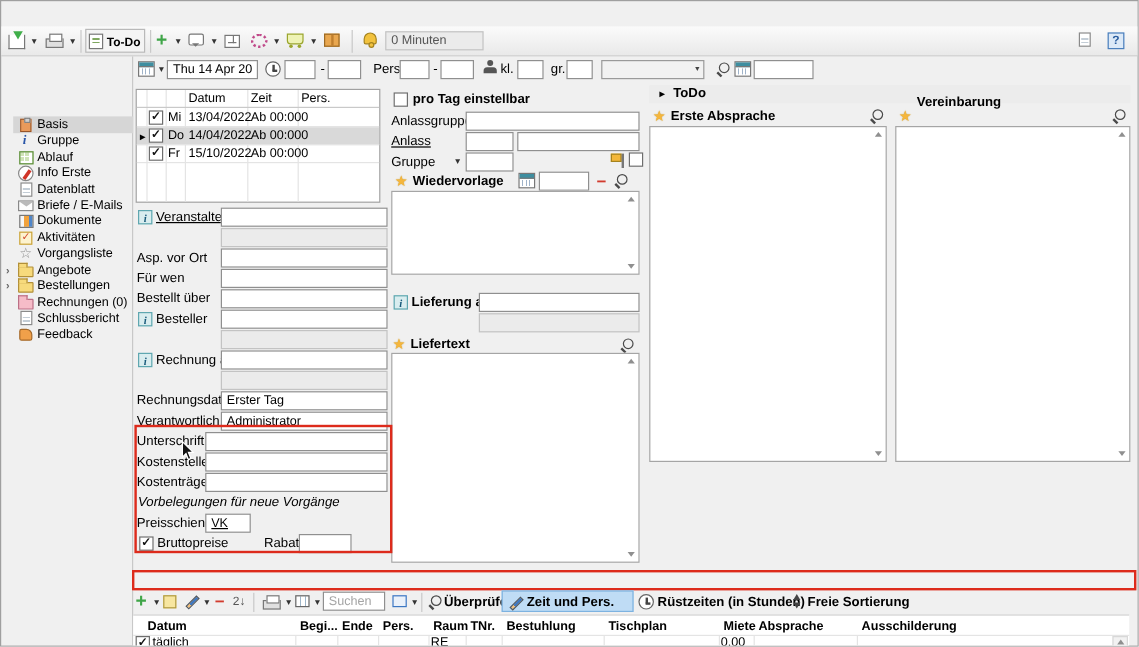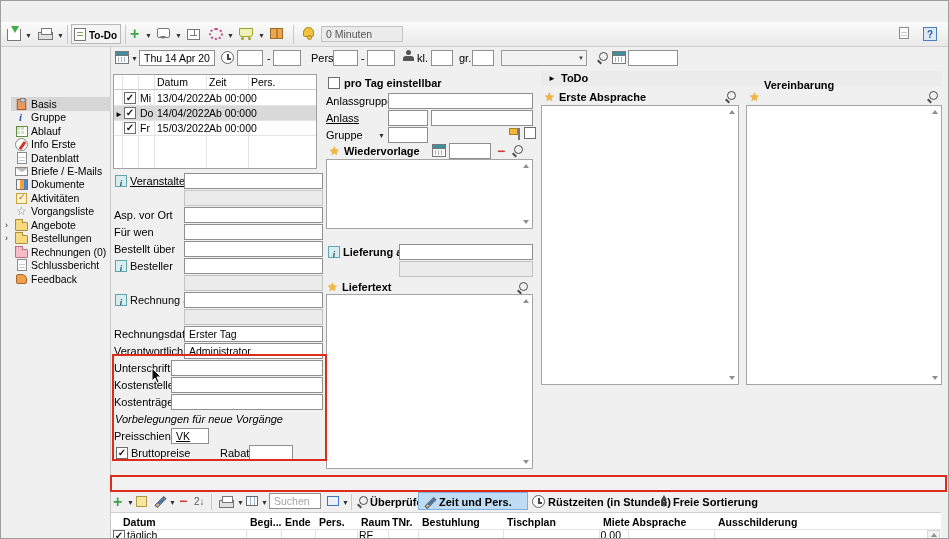--- a/index.html
+++ b/index.html
@@ -243,21 +243,21 @@
       <span class="lbl" style="left:1px;top:2px;font-size:8px">►</span>
       <span class="cb on" style="left:10px;top:1px"></span>
       <span class="lbl sm" style="left:26px;top:1px">Do</span>
       <span class="lbl sm" style="left:43px;top:1px">14/04/2022</span>
       <span class="lbl sm" style="left:95px;top:1px">Ab 00:00</span>
       <span class="lbl sm" style="left:137px;top:1px">0</span>
     </div>
     <div class="abs" style="left:0;top:46px;width:202px;height:15px">
       <span class="cb on" style="left:10px;top:1px"></span>
       <span class="lbl sm" style="left:26px;top:1px">Fr</span>
-      <span class="lbl sm" style="left:43px;top:1px">15/03/2022</span>
+      <span class="lbl sm" style="left:43px;top:1px">15/10/2022</span>
       <span class="lbl sm" style="left:95px;top:1px">Ab 00:00</span>
       <span class="lbl sm" style="left:137px;top:1px">0</span>
     </div>
     <div class="rowline" style="left:0;top:30px;width:202px"></div>
     <div class="rowline" style="left:0;top:45px;width:202px"></div>
     <div class="rowline" style="left:0;top:60px;width:202px"></div>
   </div>
 
   <div>
     <span class="iinfo" style="left:114px;top:174px"></span>

